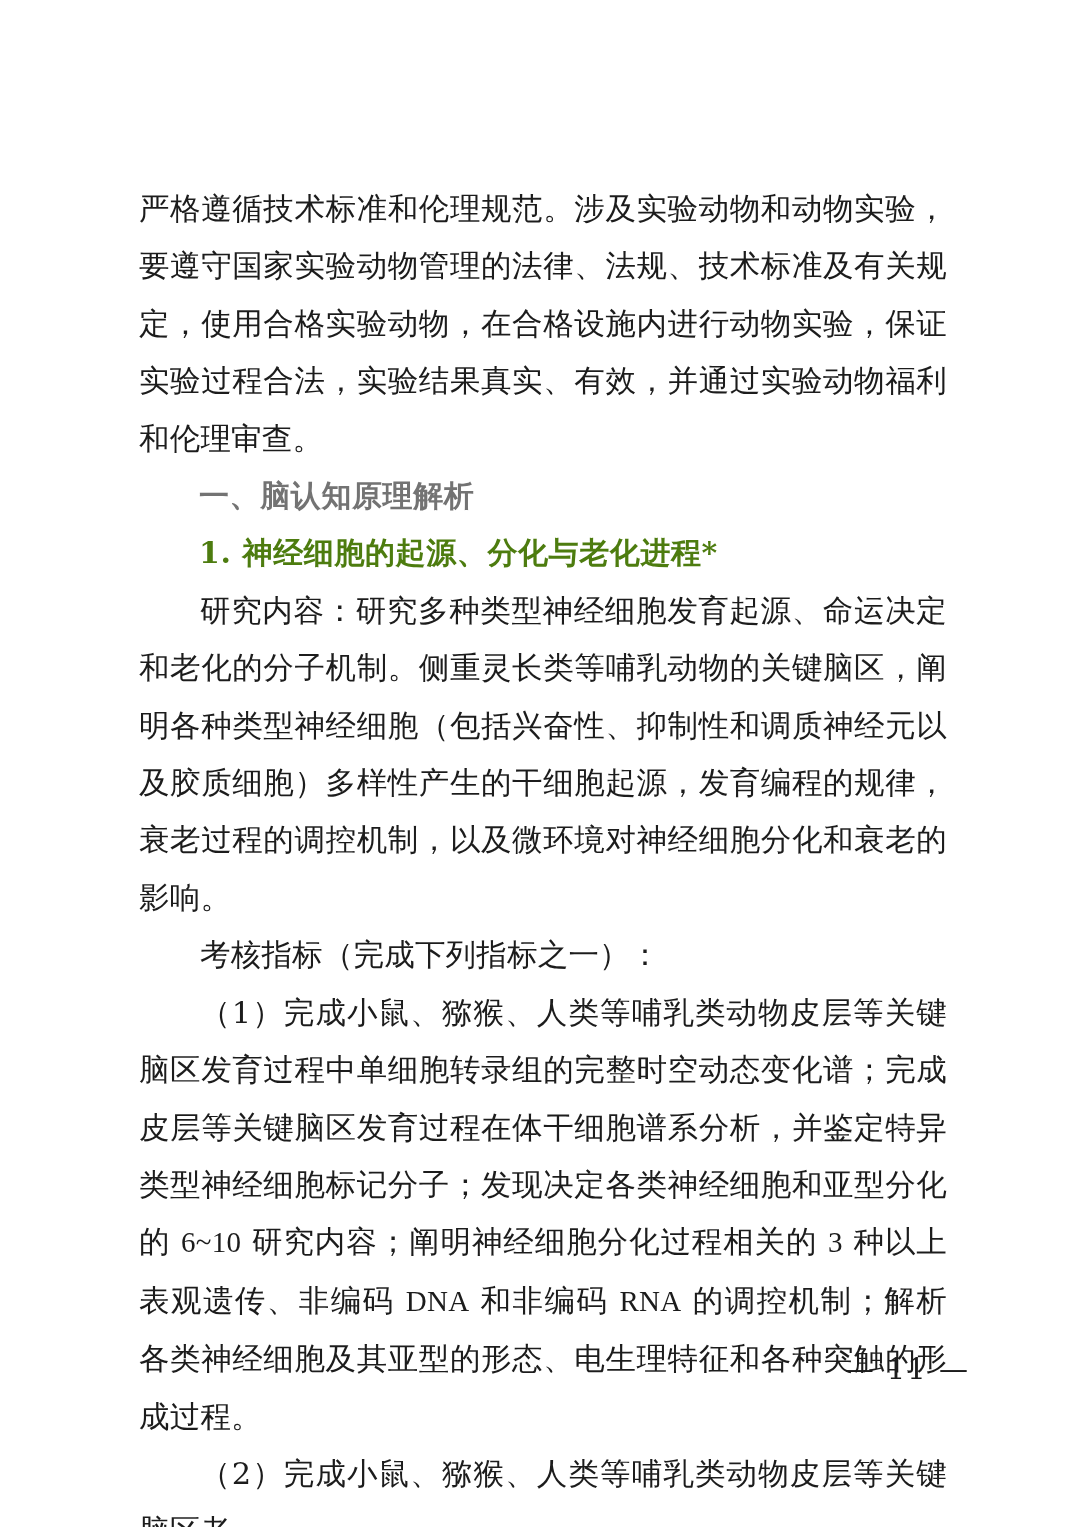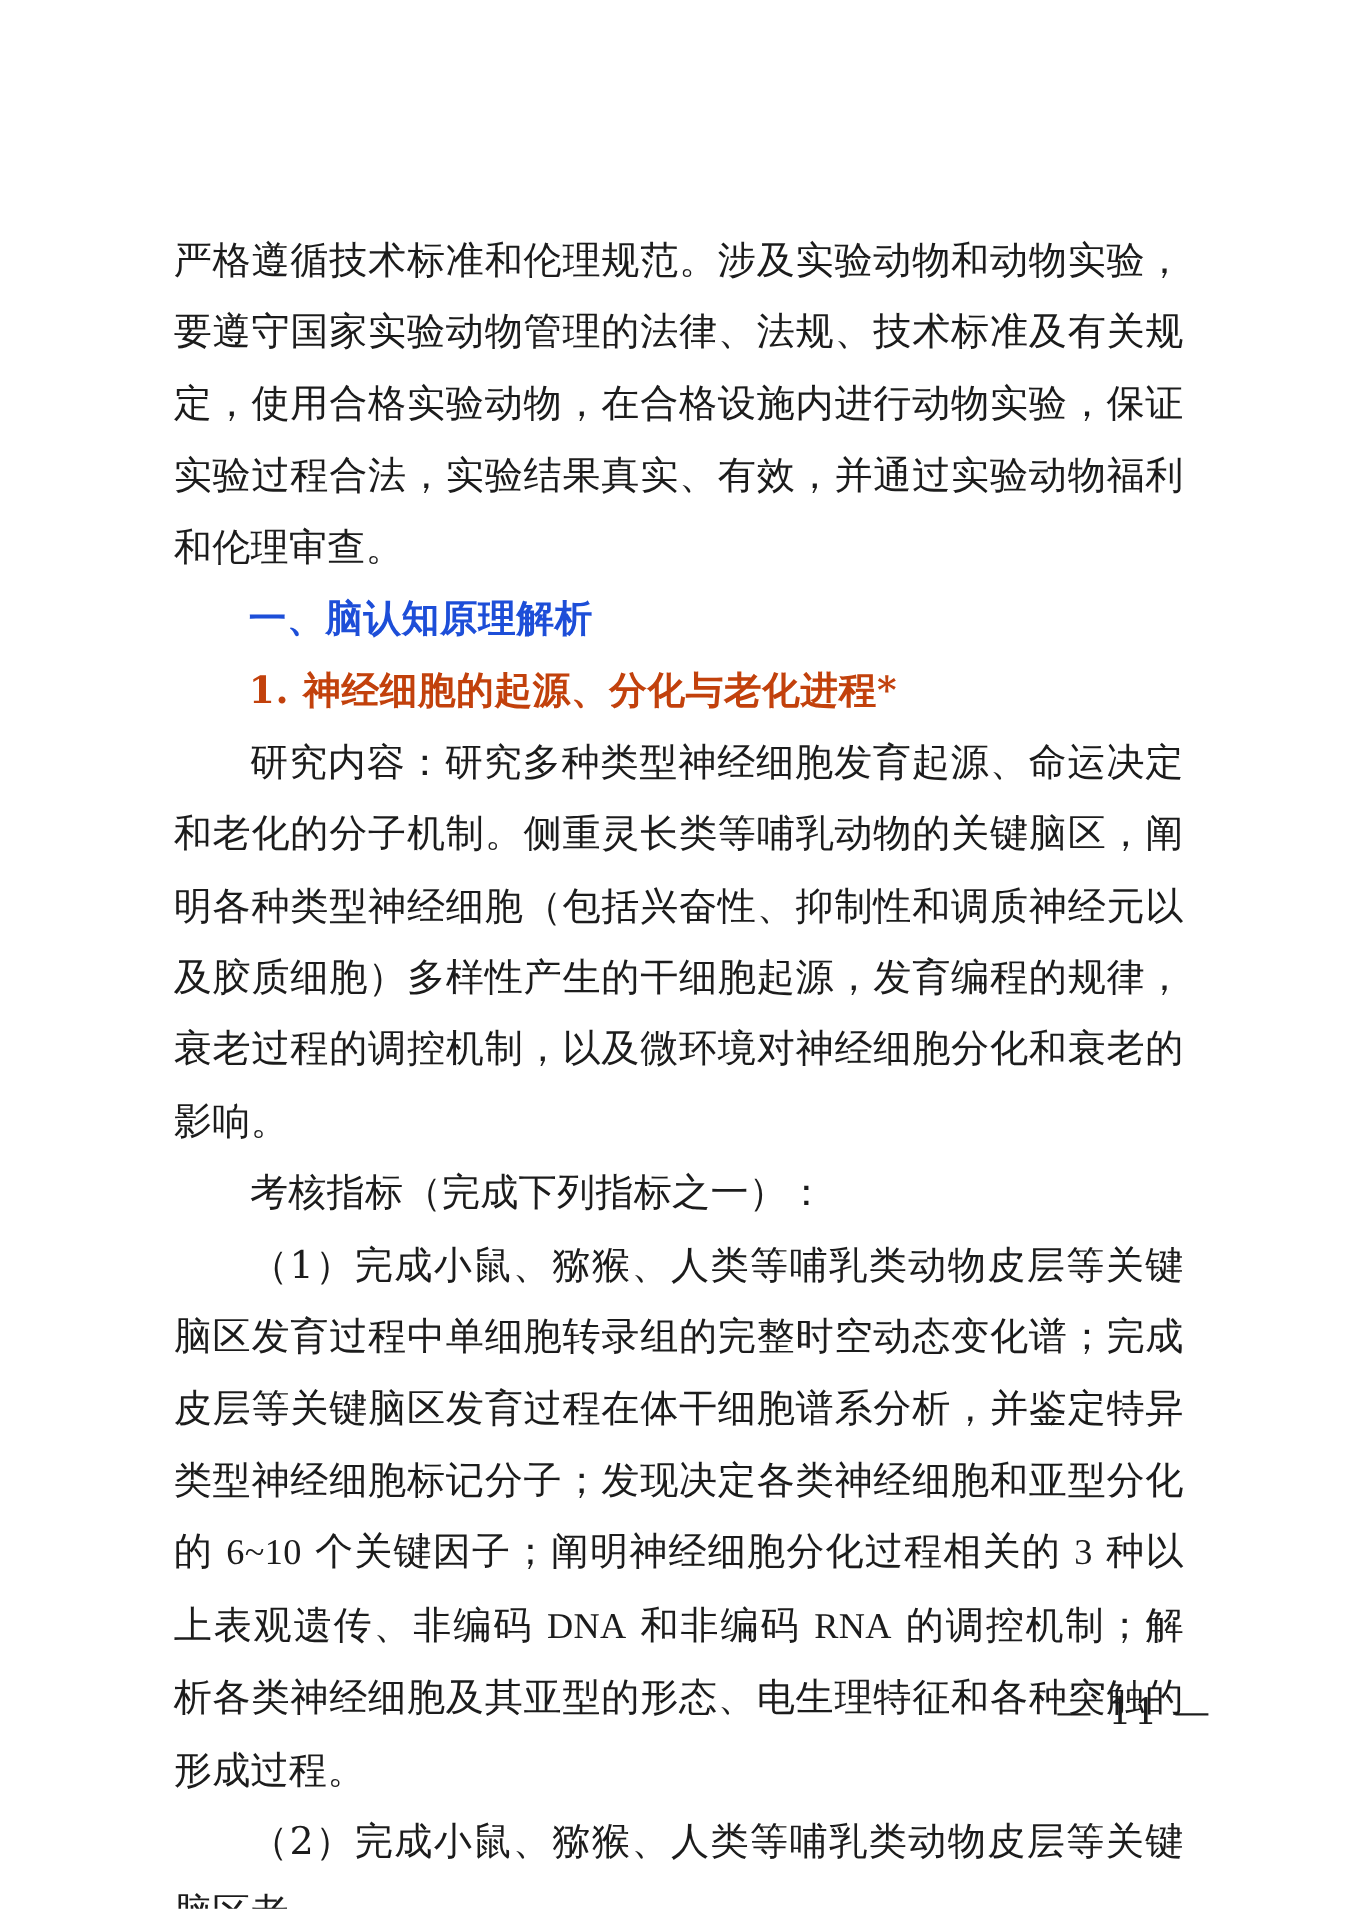--- a/index.html
+++ b/index.html
@@ -50,31 +50,31 @@
   .para.indent { text-indent: 2em; }
 
   
   .heading-1 {
     font-family: "DejaVu Sans", "Liberation Sans", sans-serif;
     font-size: 30px;
     line-height: 57.4px;
     font-weight: 700;
     letter-spacing: 0.6px;
     text-indent: 2em;
-    color: #1d4ed8;
+    color: #737373;
     margin: 0;
   }
   .heading-2 {
     font-family: "DejaVu Sans", "Liberation Sans", sans-serif;
     font-size: 30px;
     line-height: 57.4px;
     font-weight: 700;
     letter-spacing: 0.6px;
     text-indent: 2em;
-    color: #c2410c;
+    color: #4d7c0f;
     margin: 0;
   }
   .heading-2 .num {
     font-family: "DejaVu Serif", "Liberation Serif", serif;
     font-weight: 700;
   }
   .heading-2 .asterisk {
     font-family: "DejaVu Serif", "Liberation Serif", serif;
     font-weight: 700;
   }
@@ -115,21 +115,21 @@
       <span class="num">1.</span><span>&nbsp;</span><span>神经细胞的起源、分化与老化进程</span><span class="asterisk">*</span>
     </p>
 
     <p class="para indent">
       <span>研究内容：</span><span>研究多种类型神经细胞发育起源、命运决定和老化的分子机制。侧重灵长类等哺乳动物的关键脑区，阐明各种类型神经细胞（包括兴奋性、抑制性和调质神经元以及胶质细胞）多样性产生的干细胞起源，发育编程的规律，衰老过程的调控机制，以及微环境对神经细胞分化和衰老的影响。</span>
     </p>
 
     <p class="para indent">考核指标（完成下列指标之一）：</p>
 
     <p class="para indent">
-      <span>（1）</span><span>完成小鼠、猕猴、人类等哺乳类动物皮层等关键脑区发育过程中单细胞转录组的完整时空动态变化谱；完成皮层等关键脑区发育过程在体干细胞谱系分析，并鉴定特异类型神经细胞标记分子；发现决定各类神经细胞和亚型分化的 </span><span class="latin">6~10</span><span> 个关键因子；阐明神经细胞分化过程相关的 </span><span class="latin">3</span><span> 种以上表观遗传、非编码 </span><span class="latin">DNA</span><span> 和非编码 </span><span class="latin">RNA</span><span> 的调控机制；解析各类神经细胞及其亚型的形态、电生理特征和各种突触的形成过程。</span>
+      <span>（1）</span><span>完成小鼠、猕猴、人类等哺乳类动物皮层等关键脑区发育过程中单细胞转录组的完整时空动态变化谱；完成皮层等关键脑区发育过程在体干细胞谱系分析，并鉴定特异类型神经细胞标记分子；发现决定各类神经细胞和亚型分化的 </span><span class="latin">6~10</span><span> 研究内容；阐明神经细胞分化过程相关的 </span><span class="latin">3</span><span> 种以上表观遗传、非编码 </span><span class="latin">DNA</span><span> 和非编码 </span><span class="latin">RNA</span><span> 的调控机制；解析各类神经细胞及其亚型的形态、电生理特征和各种突触的形成过程。</span>
     </p>
 
     <p class="para indent">
       <span>（2）</span><span>完成小鼠、猕猴、人类等哺乳类动物皮层等关键脑区老</span>
     </p>
 
   </div>
 
   <div class="page-number">— 11 —</div>
 

